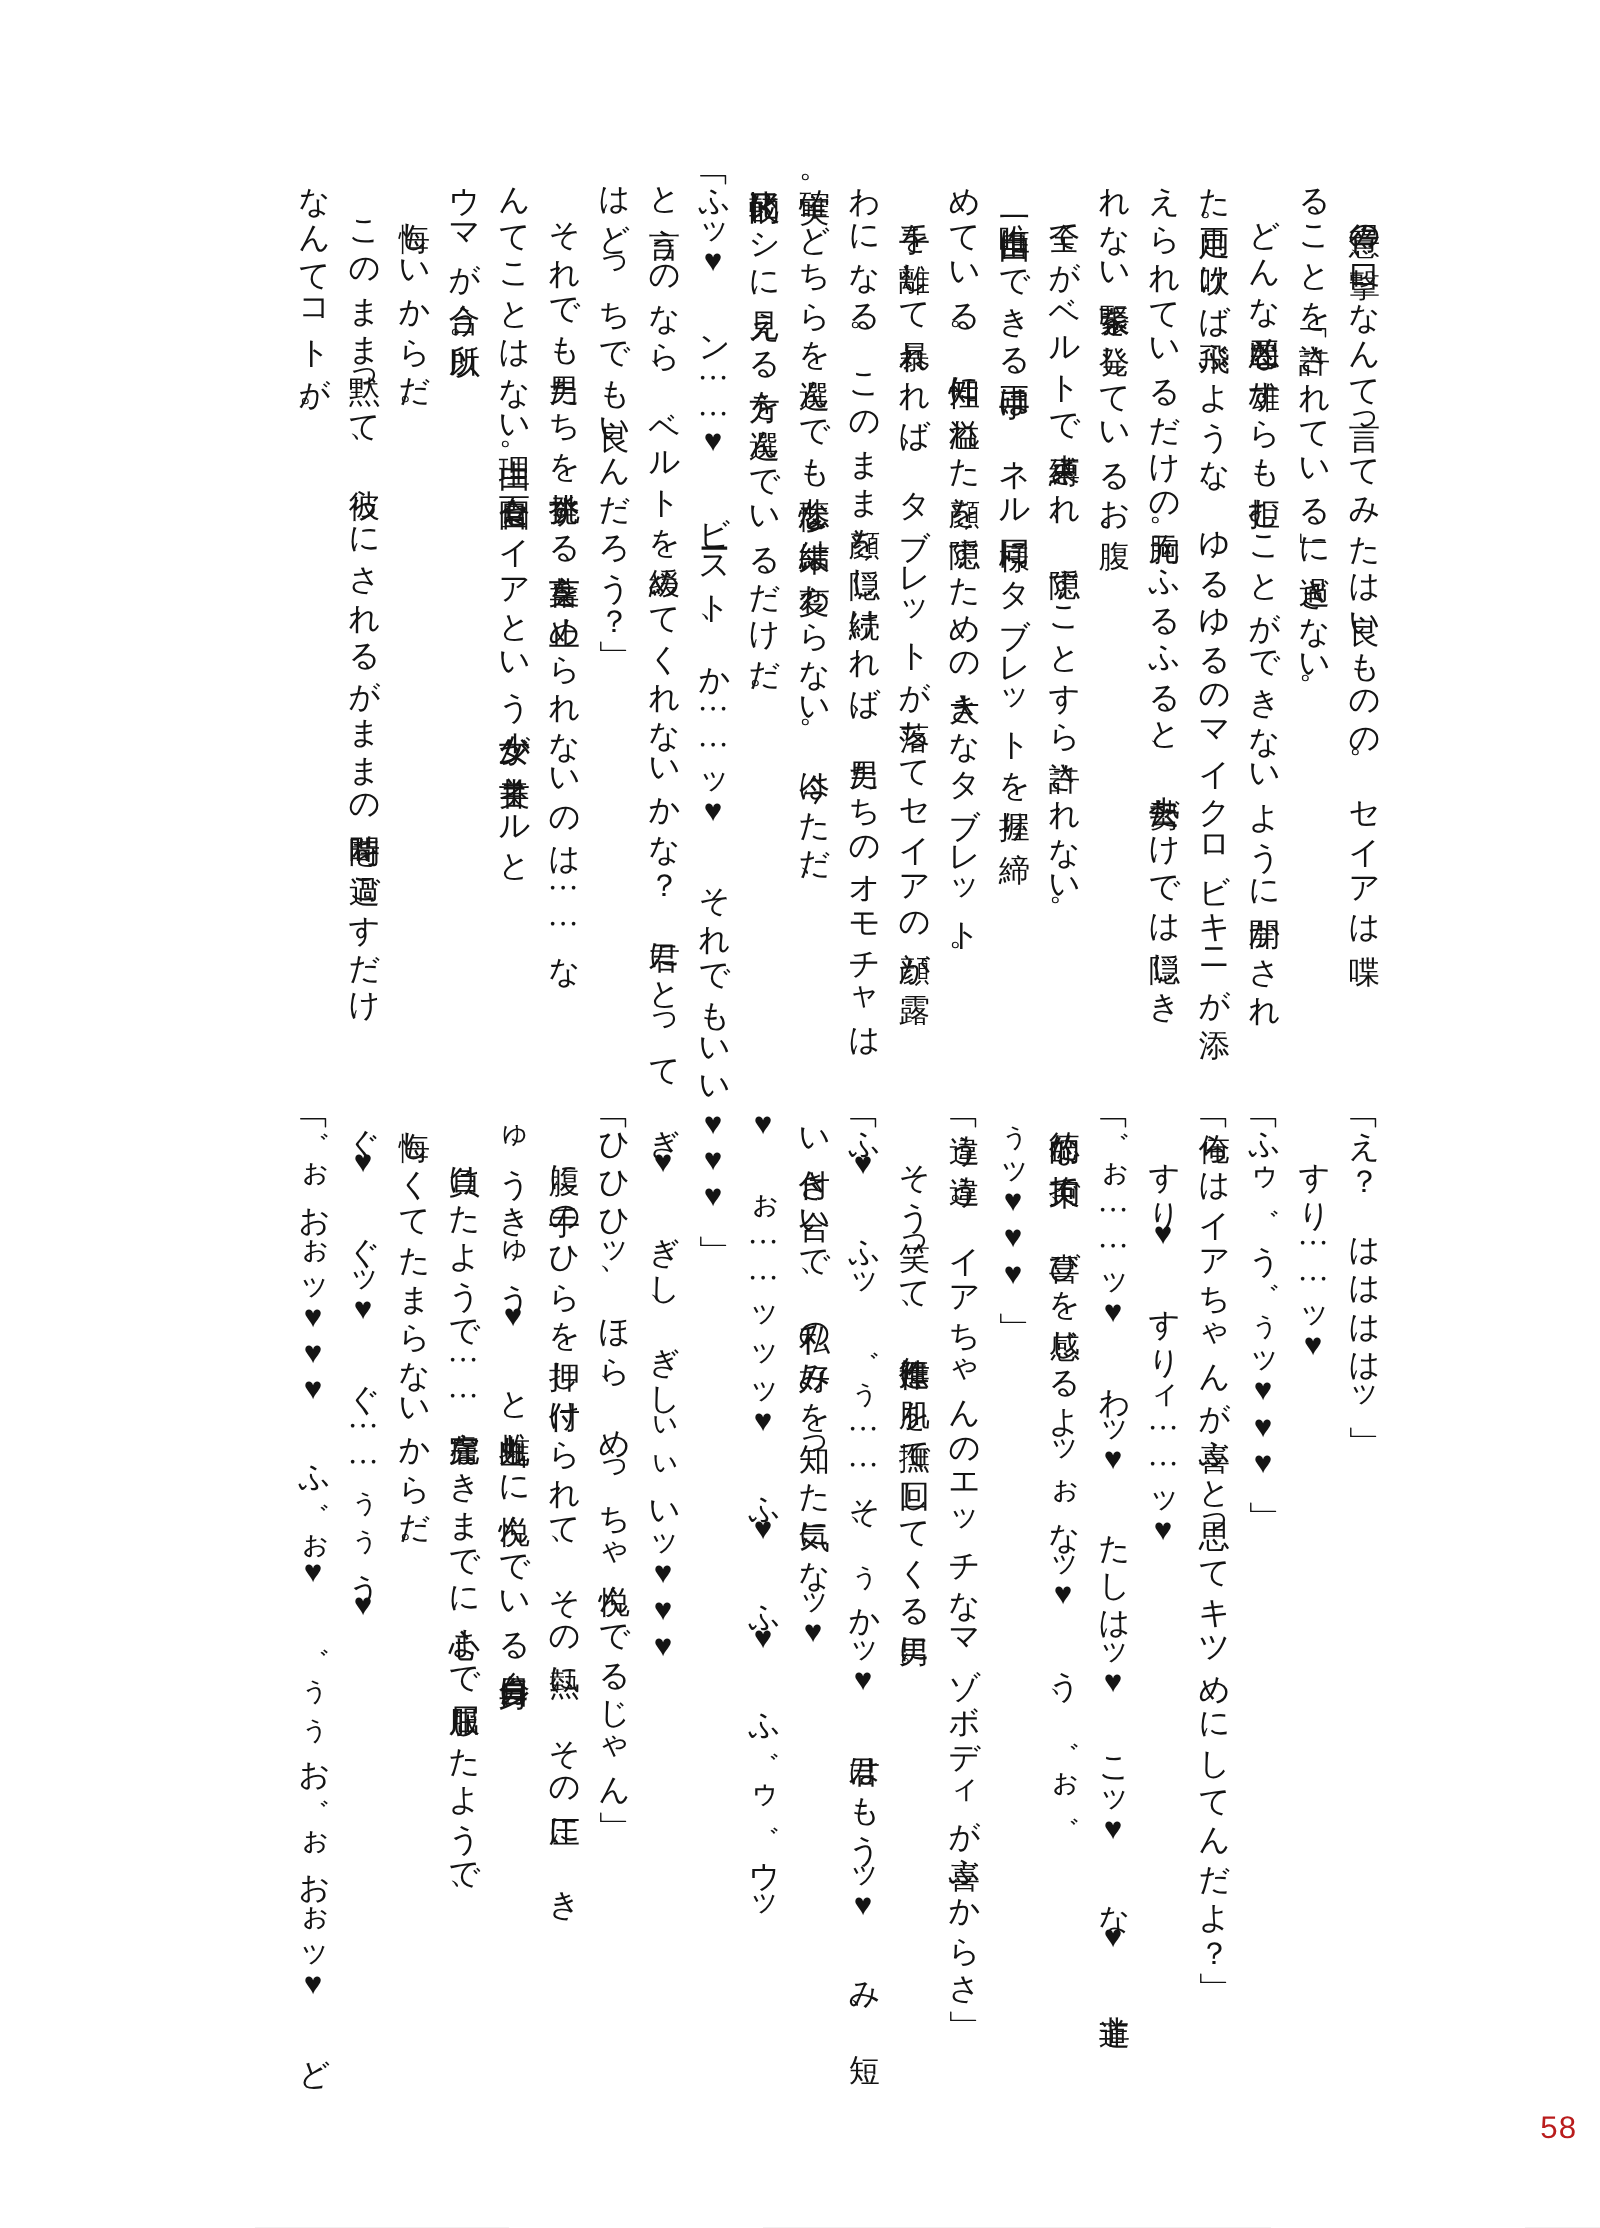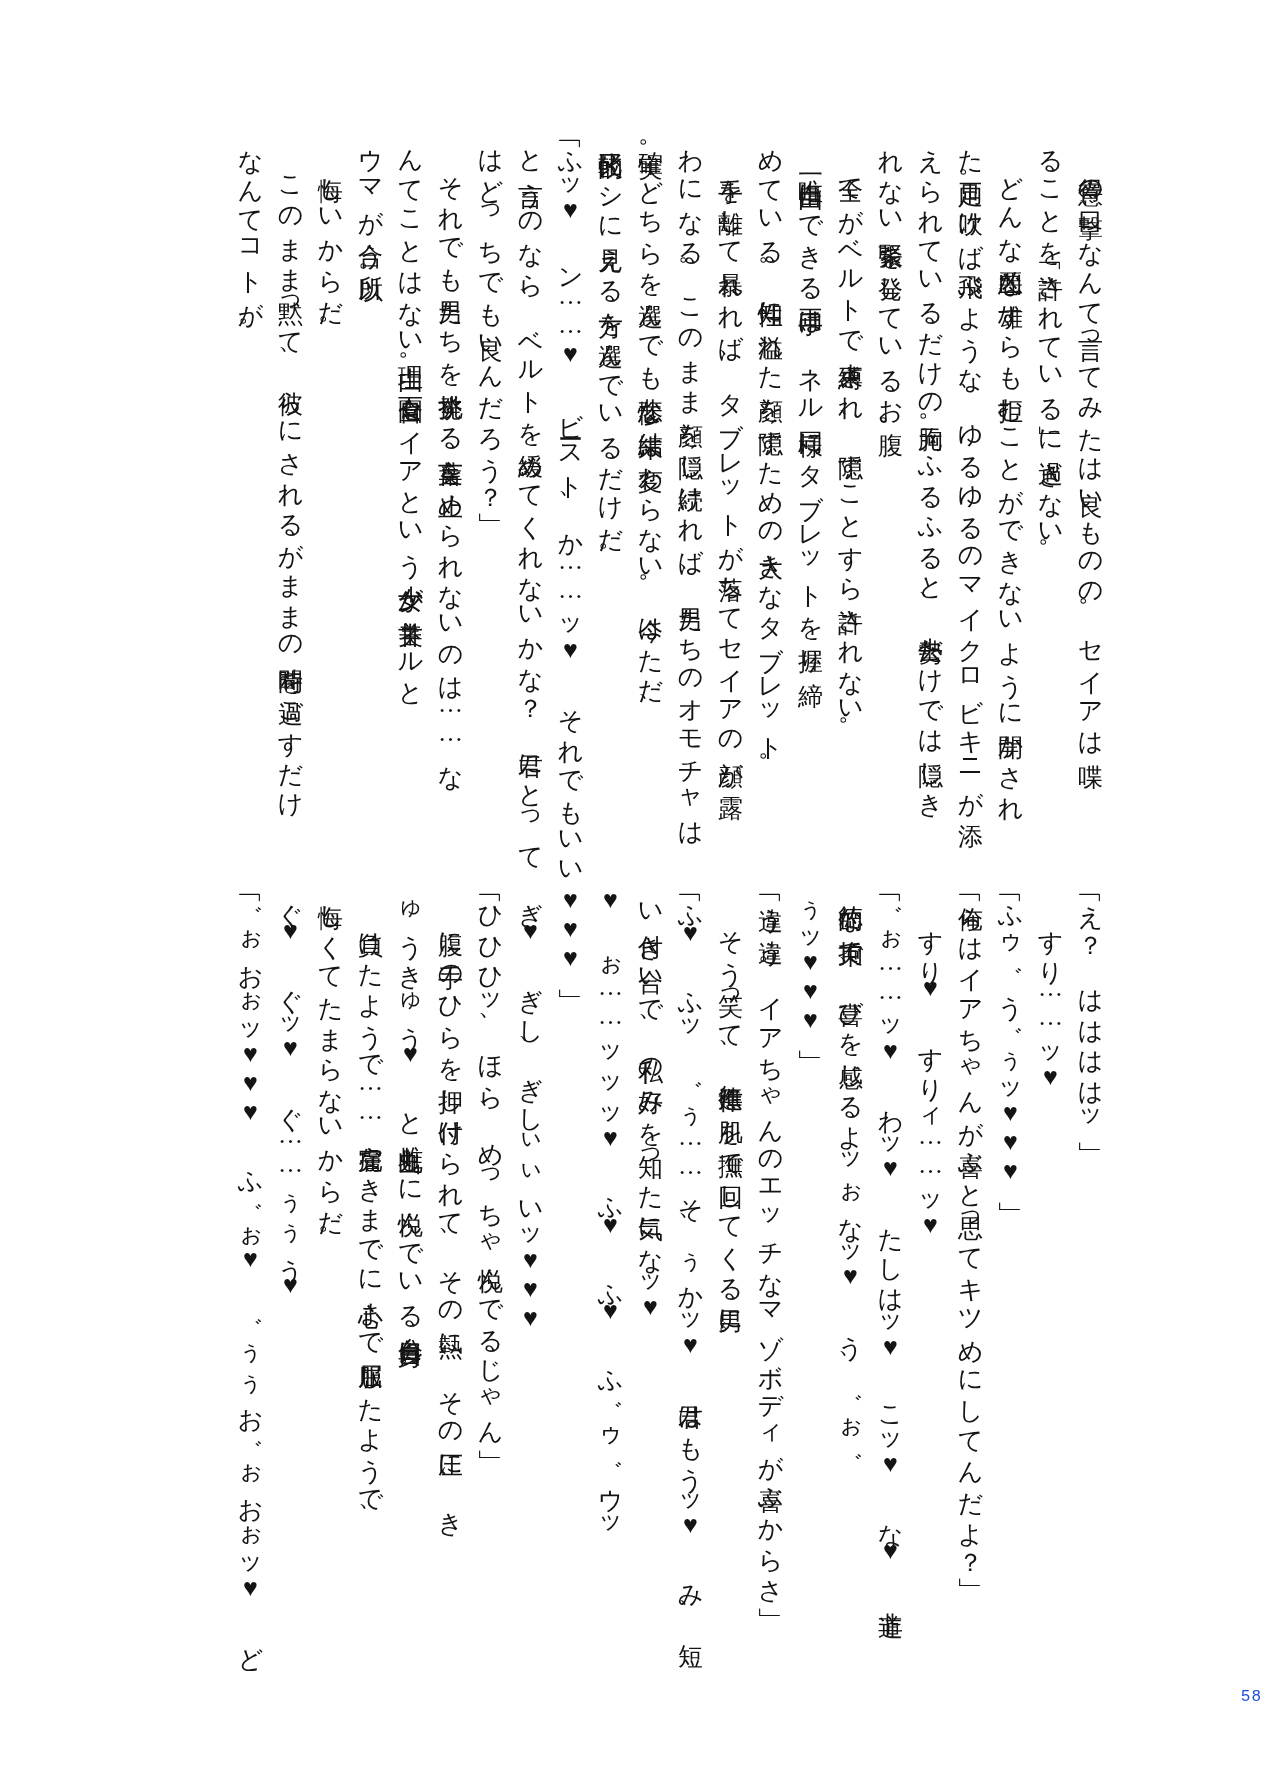--- a/index.html
+++ b/index.html
@@ -19,24 +19,24 @@
     line-height:40px;       
     letter-spacing:2px;     
     color:#141414;
     font-weight:400;
   }
   .block-top{ top:132px; right:170px; height:748px; }
   .block-bottom{ top:886px; right:170px; height:748px; }
   .page-number{
     position:absolute;
     right:18px; top:1688px;
-    font-size:16px;
-    color:#1d4ed8;
+    font-size:25px;
+    color:#b91c1c;
     letter-spacing:1px;
-    font-family:Liberation Mono, monospace;
+    font-family:Liberation Sans, sans-serif;
   }
 </style>
 </head>
 <body>
 
 <div class="page">
 
   <div class="vtext block-top">　得意の口撃、なんて言ってみたは良いものの。セイアは喋
 ることを「許されている」に過ぎない。
 　どんな凶悪な雄すらも拒むことができないように開かされ

